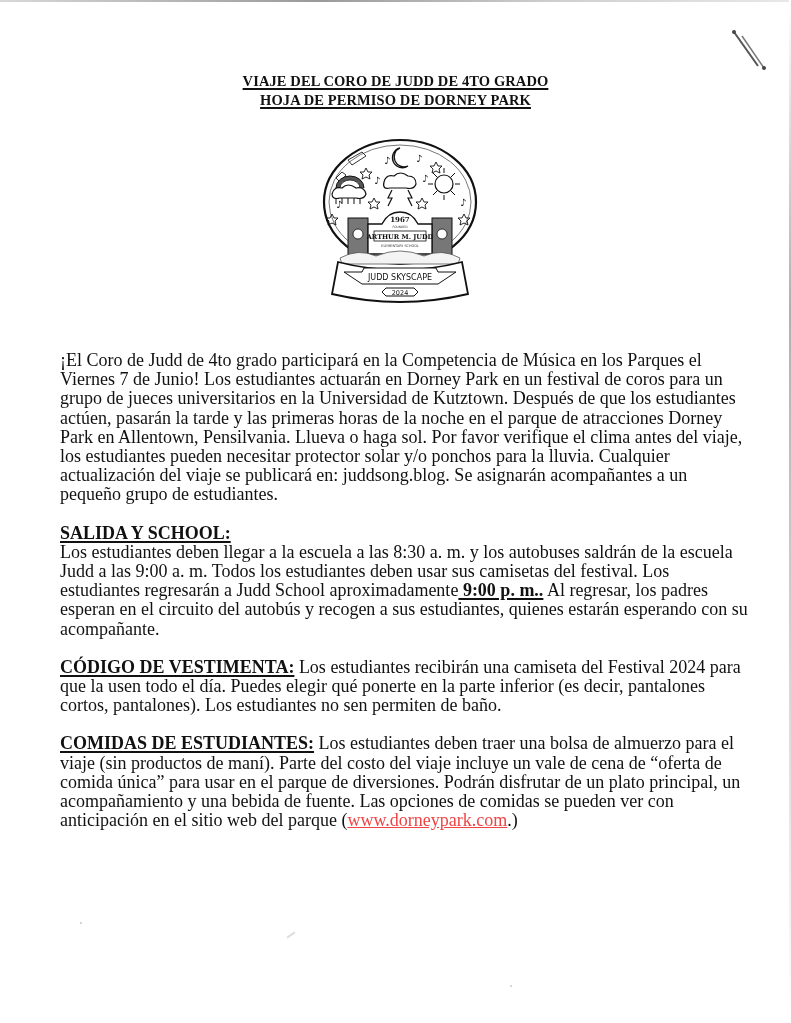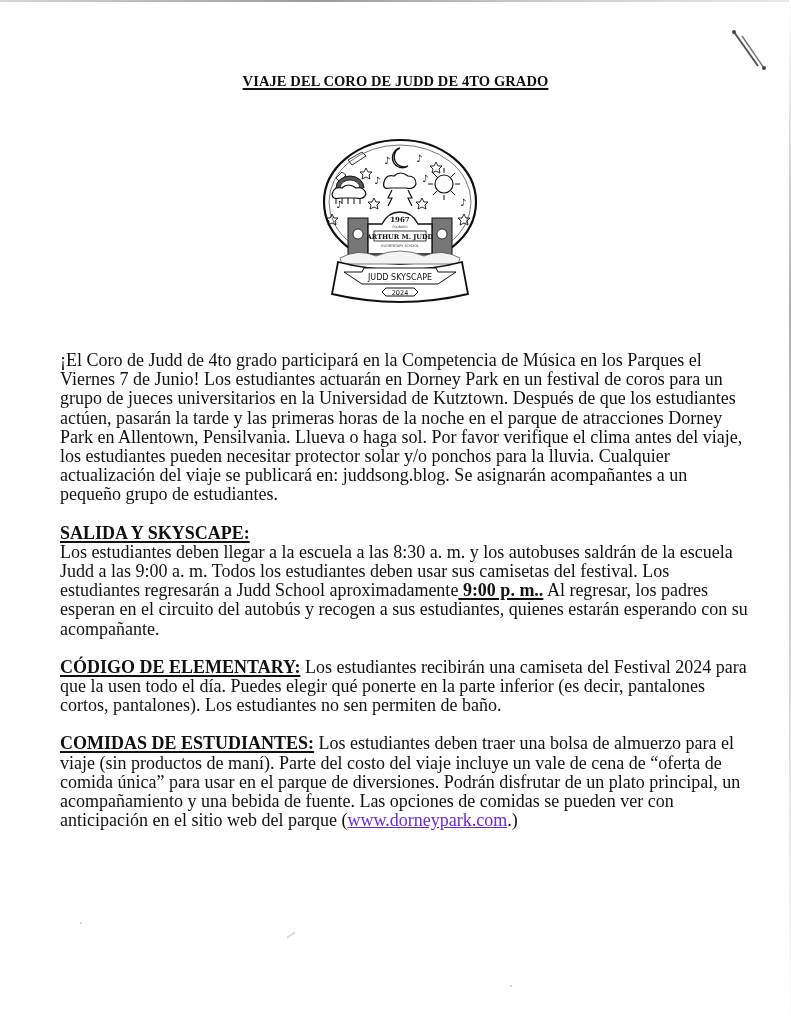--- a/index.html
+++ b/index.html
@@ -70,21 +70,21 @@
     }
     .bold-underline {
       font-weight: bold;
       text-decoration: underline;
       text-decoration-thickness: 1.5px;
       text-underline-offset: 2px;
       margin-top: 30px;
     }
     .link {
       text-decoration: underline;
-      color: #6d28d9;
+      color: #ef4444;
     }
     .block-heading {
       display: block;
     }
     .speck {
       position: absolute;
       background: #c8c8c8;
       border-radius: 50%;
     }
   </style>
@@ -96,20 +96,21 @@
 
 <svg class="staple" viewBox="0 0 40 44">
   <path d="M4 4 L28 38" stroke="#555" stroke-width="2" fill="none"></path>
   <path d="M12 8 L34 40" stroke="#777" stroke-width="1.5" fill="none"></path>
   <circle cx="4" cy="4" r="2" fill="#444"></circle>
   <circle cx="34" cy="40" r="2" fill="#444"></circle>
 </svg>
 
 <div class="title-block">
   <div class="title-line">VIAJE DEL CORO DE JUDD DE 4TO GRADO</div>
+  <div class="title-line">HOJA DE PERMISO DE DORNEY PARK</div>
 </div>
 
 <svg class="logo" viewBox="0 0 164 172">
 
   <ellipse cx="82" cy="64" rx="76" ry="62" fill="#fff" stroke="#111" stroke-width="2.2"></ellipse>
   <ellipse cx="82" cy="64" rx="71" ry="57" fill="none" stroke="#555" stroke-width="0.8"></ellipse>
 
   <path d="M30 22 L44 14 L48 18 L34 27 Z" fill="none" stroke="#333" stroke-width="1"></path>
   <path d="M18 40 L24 34 L28 37 L22 44 Z" fill="none" stroke="#333" stroke-width="1"></path>
 
@@ -170,26 +171,26 @@
   <path d="M26 134 L44 134 L46 130 L118 130 L120 134 L138 134 L120 146 L44 146 Z" fill="#fff" stroke="#111" stroke-width="1"></path>
   <text x="82" y="142" text-anchor="middle" font-family="DejaVu Sans, sans-serif" font-size="8" fill="#111">JUDD SKYSCAPE</text>
   <path d="M64 154 L68 150 L96 150 L100 154 L96 158 L68 158 Z" fill="#fff" stroke="#111" stroke-width="1"></path>
   <text x="82" y="157" text-anchor="middle" font-family="DejaVu Sans, sans-serif" font-size="6.5" fill="#111">2024</text>
 </svg>
 
 <div class="content">
   <p class="para">¡El Coro de Judd de 4to grado participará en la Competencia de Música en los Parques el Viernes 7 de Junio! Los estudiantes actuarán en Dorney Park en un festival de coros para un grupo de jueces universitarios en la Universidad de Kutztown. Después de que los estudiantes actúen, pasarán la tarde y las primeras horas de la noche en el parque de atracciones Dorney Park en Allentown, Pensilvania. Llueva o haga sol. Por favor verifique el clima antes del viaje, los estudiantes pueden necesitar protector solar y/o ponchos para la lluvia. Cualquier actualización del viaje se publicará en: juddsong.blog. Se asignarán acompañantes a un pequeño grupo de estudiantes.</p>
 
   <div class="para">
-    <span class="section-heading block-heading">SALIDA Y SKYSCAPE:</span>
+    <span class="section-heading block-heading">SALIDA Y SCHOOL:</span>
     <span>Los estudiantes deben llegar a la escuela a las 8:30 a. m. y los autobuses saldrán de la escuela Judd a las 9:00 a. m. Todos los estudiantes deben usar sus camisetas del festival. Los estudiantes regresarán a Judd School aproximadamente</span><span class="bold-underline"> 9:00 p. m..</span><span>  Al regresar, los padres esperan en el circuito del autobús y recogen a sus estudiantes, quienes estarán esperando con su acompañante.</span>
   </div>
 
   <div class="para">
-    <span class="section-heading">CÓDIGO DE ELEMENTARY:</span><span>  Los estudiantes recibirán una camiseta del Festival 2024 para que la usen todo el día. Puedes elegir qué ponerte en la parte inferior (es decir, pantalones cortos, pantalones). Los estudiantes no sen permiten de baño.</span>
+    <span class="section-heading">CÓDIGO DE VESTIMENTA:</span><span>  Los estudiantes recibirán una camiseta del Festival 2024 para que la usen todo el día. Puedes elegir qué ponerte en la parte inferior (es decir, pantalones cortos, pantalones). Los estudiantes no sen permiten de baño.</span>
   </div>
 
   <div class="para">
     <span class="section-heading">COMIDAS DE ESTUDIANTES:</span><span>  Los estudiantes deben traer una bolsa de almuerzo para el viaje (sin productos de maní). Parte del costo del viaje incluye un vale de cena de “oferta de comida única” para usar en el parque de diversiones. Podrán disfrutar de un plato principal, un acompañamiento y una bebida de fuente. Las opciones de comidas se pueden ver con anticipación en el sitio web del parque (</span><span class="link">www.dorneypark.com</span><span>.)</span>
   </div>
 </div>
 
 <div class="speck" style="left:80px; top:922px; width:2px; height:2px;"></div>
 <div class="speck" style="left:286px; top:934px; width:10px; height:2px; border-radius:1px; transform:rotate(-35deg); background:#dcdcdc;"></div>
 <div class="speck" style="left:510px; top:985px; width:2px; height:2px;"></div>

